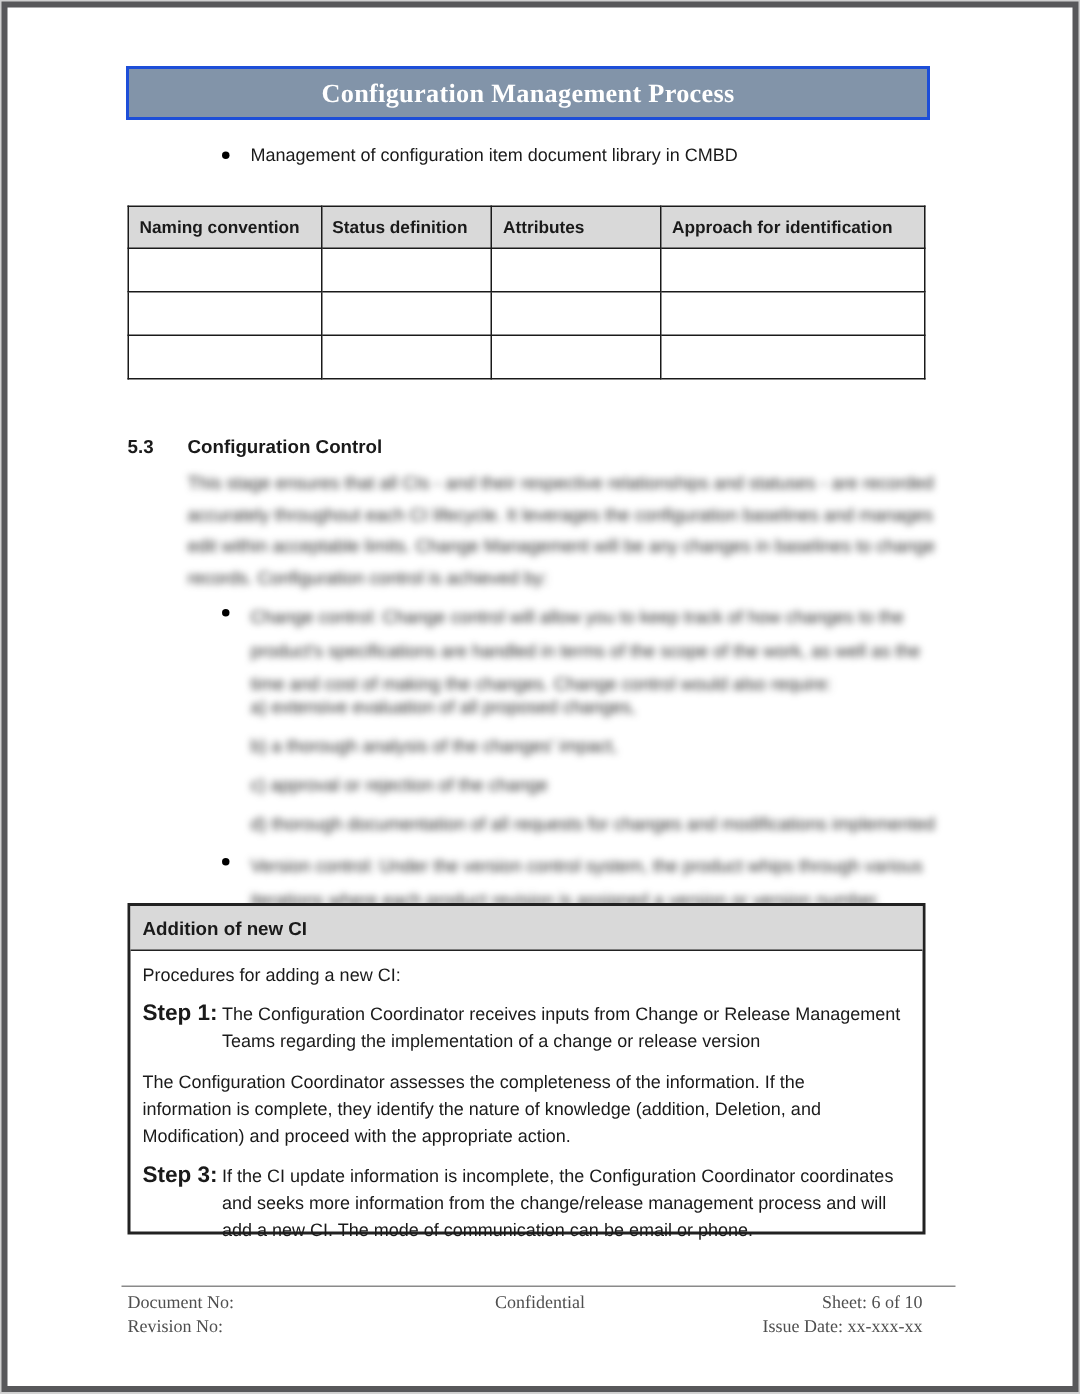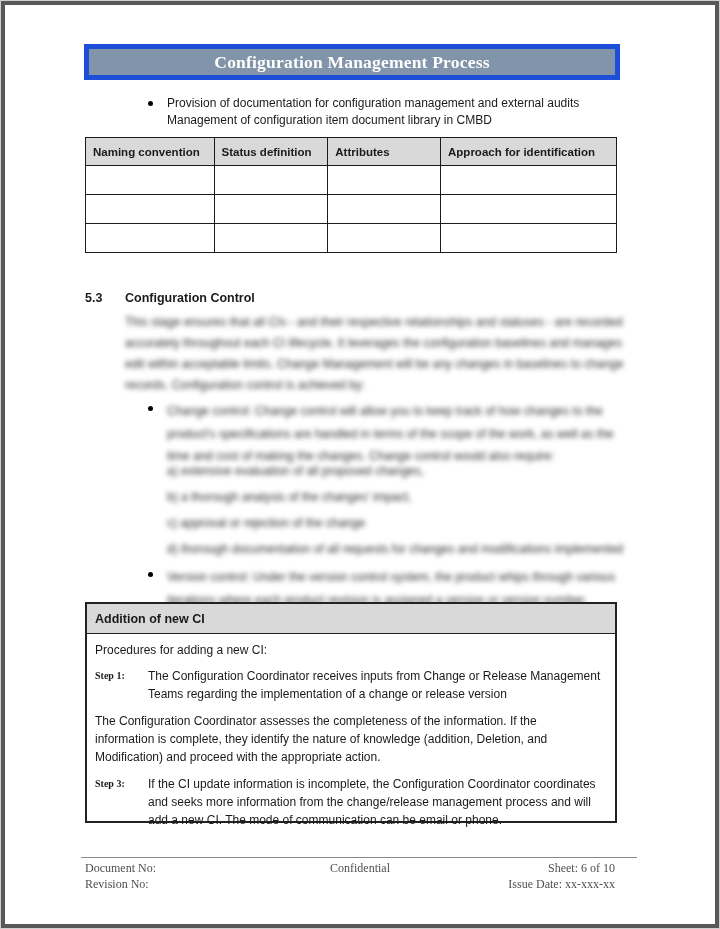--- a/index.html
+++ b/index.html
@@ -12,21 +12,21 @@
   }
   *{margin:0;padding:0;box-sizing:border-box;}
   html,body{background:#fff;}
   body{width:720px;height:929px;font-family:"Liberation Sans",sans-serif;color:#1a1a1a;}
   .frame{
     position:relative;width:720px;height:929px;background:#fff;overflow:hidden;
     box-shadow: inset 0 0 0 1px #cfcfcf, inset 0 0 0 5px var(--frame-dark);
   }
   .banner{
     position:absolute;left:84px;top:44px;width:536px;height:36px;
-    background:var(--banner-bg);border:5px solid #1d4ed8;
+    background:var(--banner-bg);border:2px solid #1d4ed8;
     display:flex;align-items:center;justify-content:center;
     font-family:"Liberation Serif",serif;font-weight:bold;font-size:17.5px;color:#ffffff;
     letter-spacing:0.2px;
   }
   .intro{position:absolute;left:148px;top:95px;width:470px;display:flex;}
   .dot{width:5px;height:5px;border-radius:50%;background:#000;flex:0 0 5px;margin-top:6px;}
   .intro .lines{margin-left:14px;}
   .line12{font-size:12px;line-height:16.5px;white-space:nowrap;}
   table.ci{
     position:absolute;left:85px;top:137px;width:532px;border-collapse:collapse;
@@ -56,21 +56,21 @@
   }
   .ci-box .box-head{
     height:30px;background:var(--header-gray);border-bottom:1.6px solid #222;
     display:flex;align-items:center;padding-left:8px;
     font-weight:bold;font-size:12.5px;text-align:center;
   }
   .ci-box .box-body{padding:9px 8px 0 8px;}
   .procedures{font-size:12px;margin-bottom:10px;}
   .step{display:flex;margin-bottom:9px;}
   .step .lbl{
-    flex:0 0 53px;font-family:Liberation Serif, serif;font-weight:bold;font-size:10px;
+    flex:0 0 53px;font-family:Liberation Sans, sans-serif;font-weight:bold;font-size:15px;
     line-height:18px;
   }
   .step .txt{width:462px;font-size:12px;line-height:18px;}
   .foot-rule{position:absolute;left:81px;top:857px;width:556px;height:1.3px;background:var(--rule-gray);}
   .footer{
     font-family:"Liberation Serif",serif;font-size:12px;line-height:15.5px;color:var(--footer-gray);
   }
   .foot-left{position:absolute;left:85px;top:861px;text-align:left;}
   .foot-center{position:absolute;left:0;top:861px;width:720px;text-align:center;}
   .foot-right{position:absolute;right:105px;top:861px;text-align:right;}
@@ -80,21 +80,20 @@
 
 <div class="frame">
 
   <div class="banner">
     <span>Configuration Management Process</span>
   </div>
 
   <div class="intro">
     <span class="dot"></span>
     <div class="lines">
-      <div class="line12">Provision of documentation for configuration management and external audits</div>
       <div class="line12">Management of configuration item document library in CMBD</div>
     </div>
   </div>
 
   <table class="ci">
     <tbody>
         <tr>
       <th class="c1">Naming convention</th>
       <th class="c2">Status definition</th>
       <th class="c3">Attributes</th>

